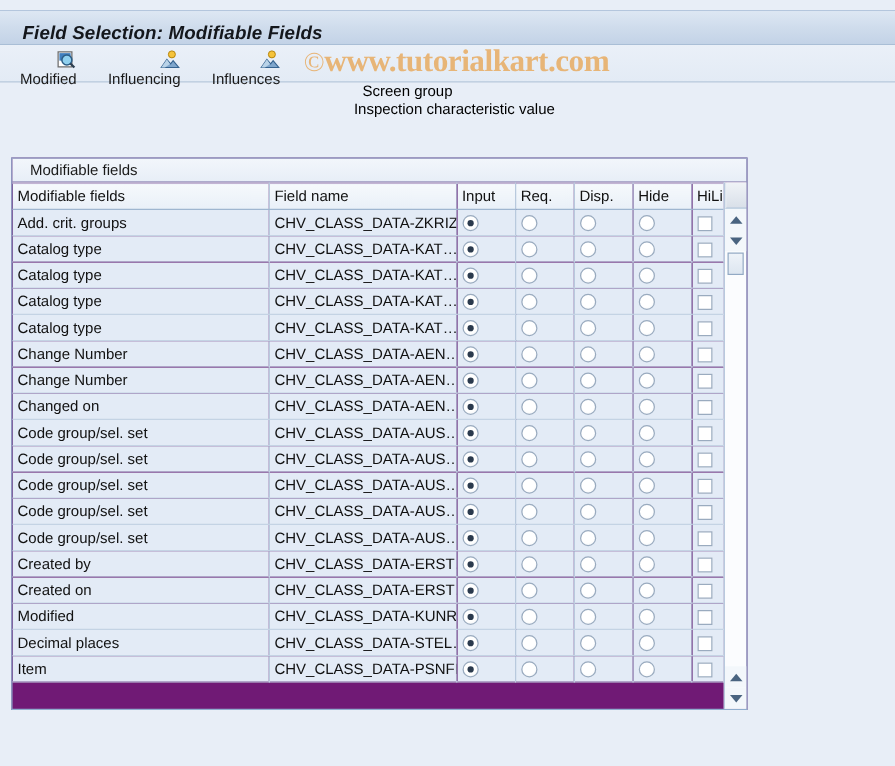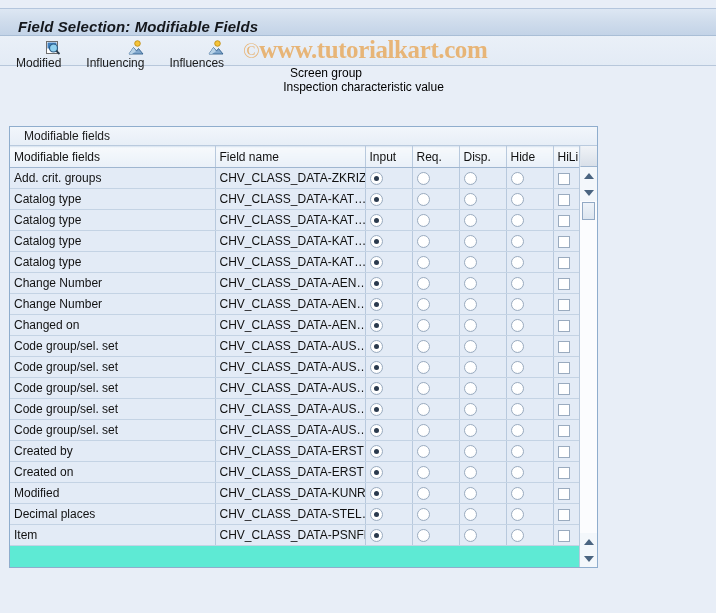--- a/index.html
+++ b/index.html
@@ -102,21 +102,21 @@
   .sg-value { font-size: 12px; }
 
   
   .panel {
     position: absolute;
     left: 9px;
     top: 126px;
     width: 589px;
     height: 442px;
     border: 1px solid #8fadcd;
-    background: #5eead4;
+    background: #701a75;
     box-sizing: border-box;
   }
   .panel-title {
     height: 19px;
     background: linear-gradient(to bottom, #f2f6fb 0%, #e7eef7 100%);
     border-bottom: 1px solid #b9cade;
     display: flex;
     align-items: center;
     padding-left: 14px;
     box-sizing: border-box;

